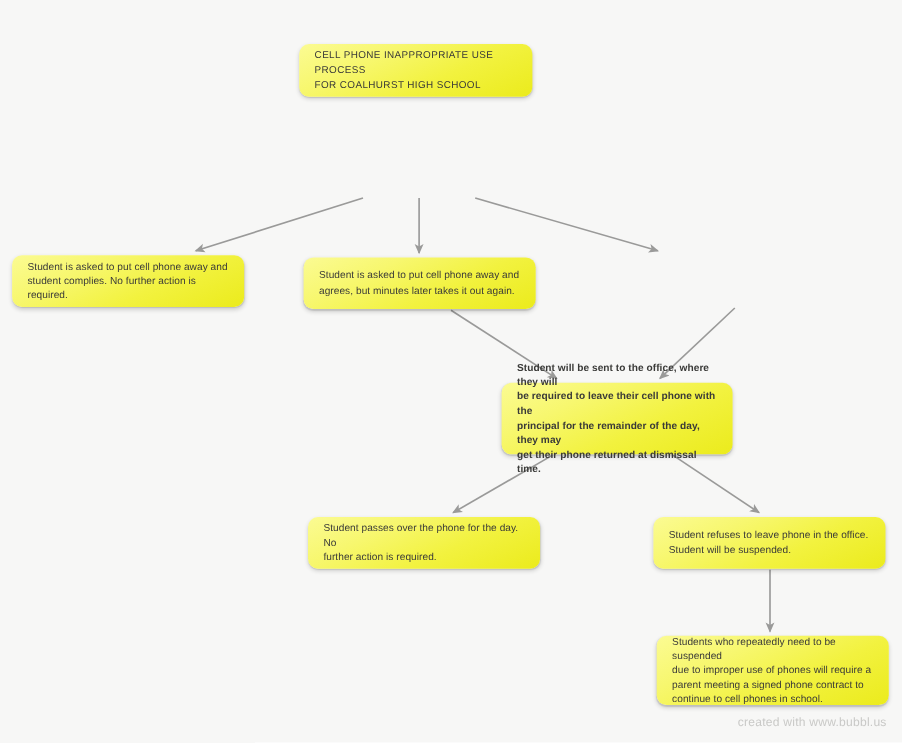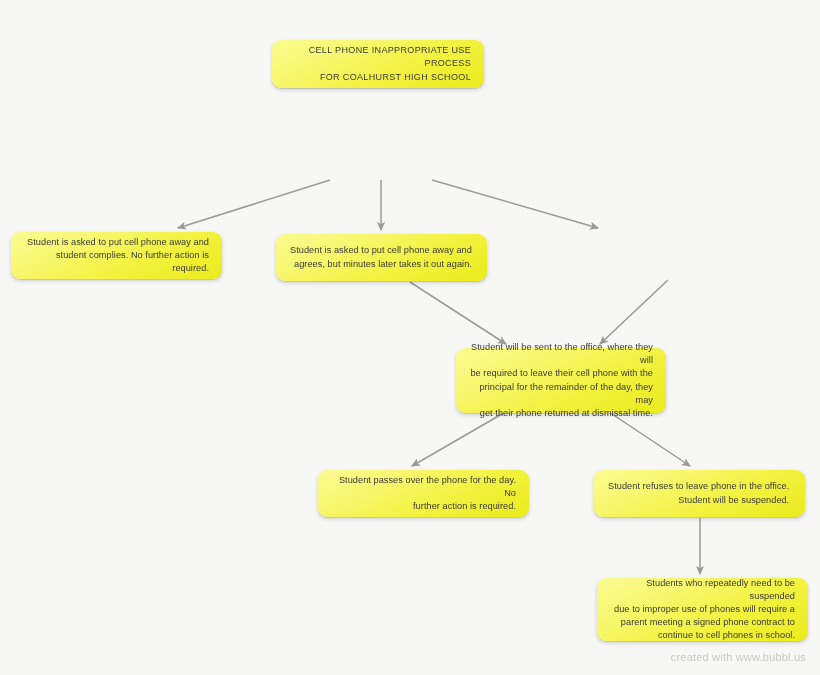--- a/index.html
+++ b/index.html
@@ -11,21 +11,20 @@
   }
   body {
     font-family: "Liberation Sans", sans-serif;
   }
   #canvas {
     position: relative;
     width: 820px;
     height: 675px;
     background: #f7f7f6;
     overflow: hidden;
-    text-align: right;
   }
   #edge-layer {
     position: absolute;
     left: 0;
     top: 0;
     width: 820px;
     height: 675px;
     pointer-events: none;
   }
   .node {
@@ -94,28 +93,28 @@
     <span class="txt">Student is asked to put cell phone away and
 student complies. No further action is required.</span>
   </div>
 
   <div class="node" id="node-n3" style="left: 276px; top: 234px; width: 211px; height: 47px;">
     <span class="txt">Student is asked to put cell phone away and
 agrees, but minutes later takes it out again.</span>
   </div>
 
 
-  <div class="node" id="node-n5" style="left: 456px; top: 348px; width: 210px; height: 65px;">
+  <div class="node" id="node-n5" style="left: 456px; top: 348px; width: 210px; height: 65px; font-weight: bold;">
     <span class="txt">Student will be sent to the office, where they will
 be required to leave their cell phone with the
 principal for the remainder of the day, they may
 get their phone  returned at dismissal time.</span>
   </div>
 
-  <div class="node" id="node-n6" style="left: 280px; top: 470px; width: 211px; height: 47px; margin-left: 38px;">
+  <div class="node" id="node-n6" style="left: 280px; top: 470px; width: 211px; height: 47px;">
     <span class="txt">Student passes over the phone for the day. No
 further action is required.</span>
   </div>
 
   <div class="node" id="node-n8" style="left: 597px; top: 578px; width: 211px; height: 63px;">
     <span class="txt">Students who repeatedly need to be suspended
 due to improper use of phones will require a
 parent meeting a signed phone contract to
 continue to cell phones in school.</span>
   </div>

